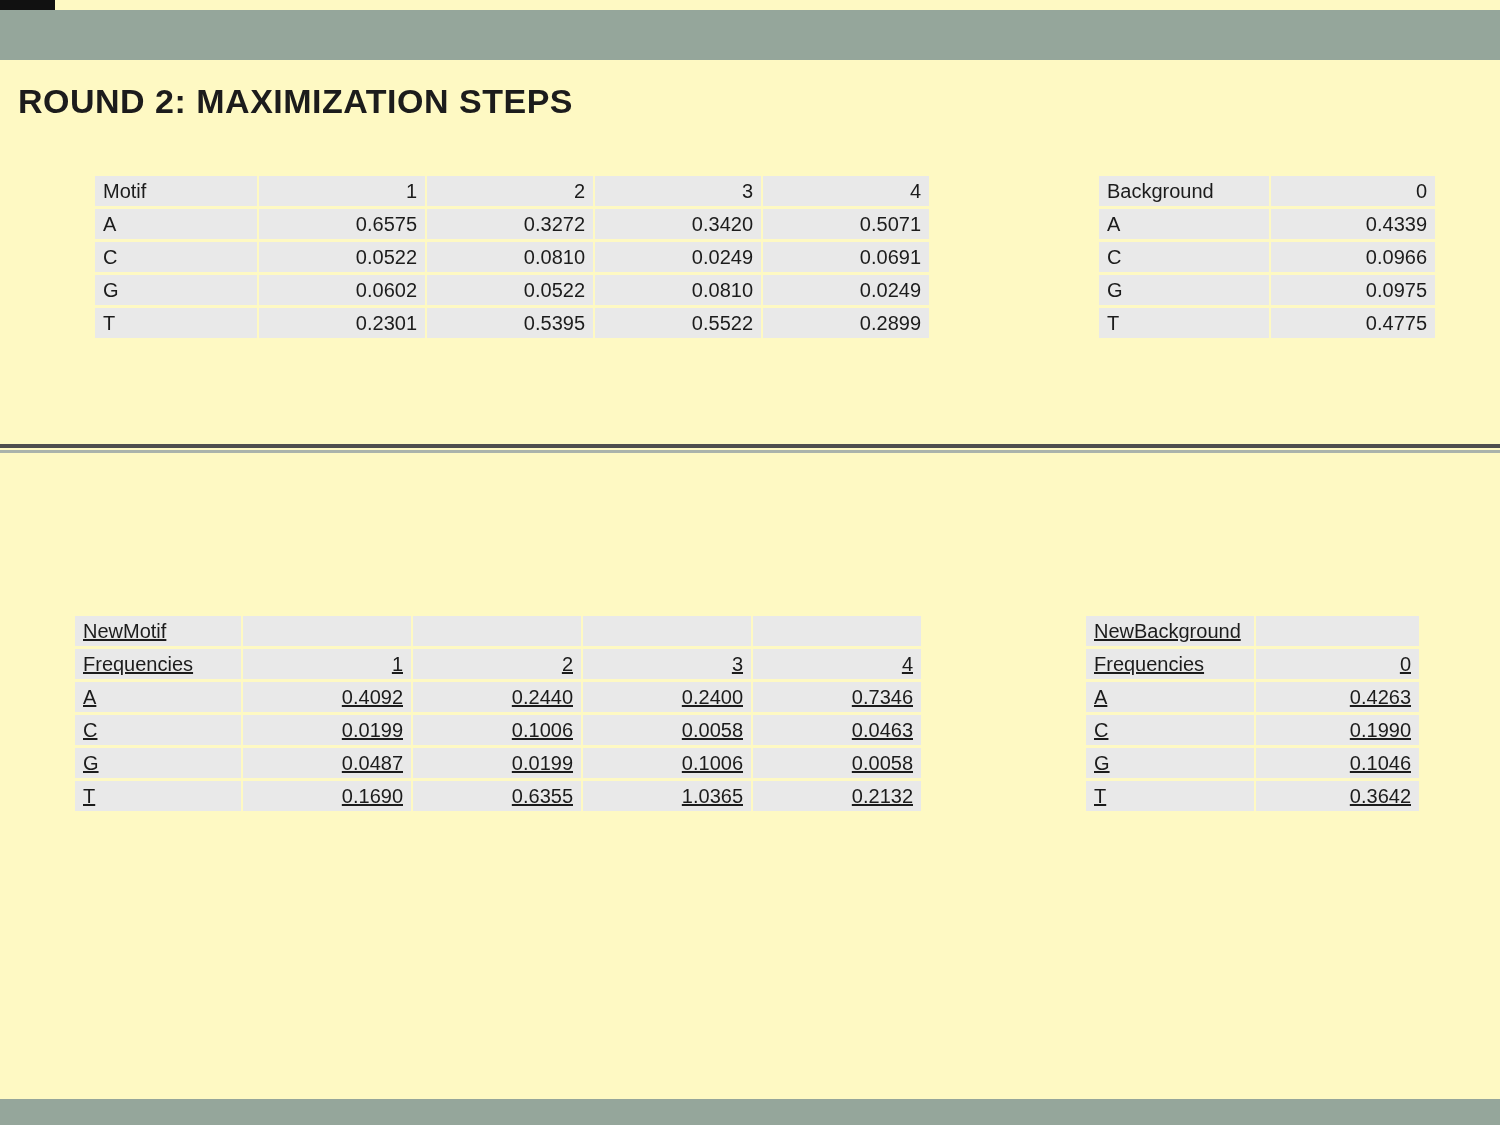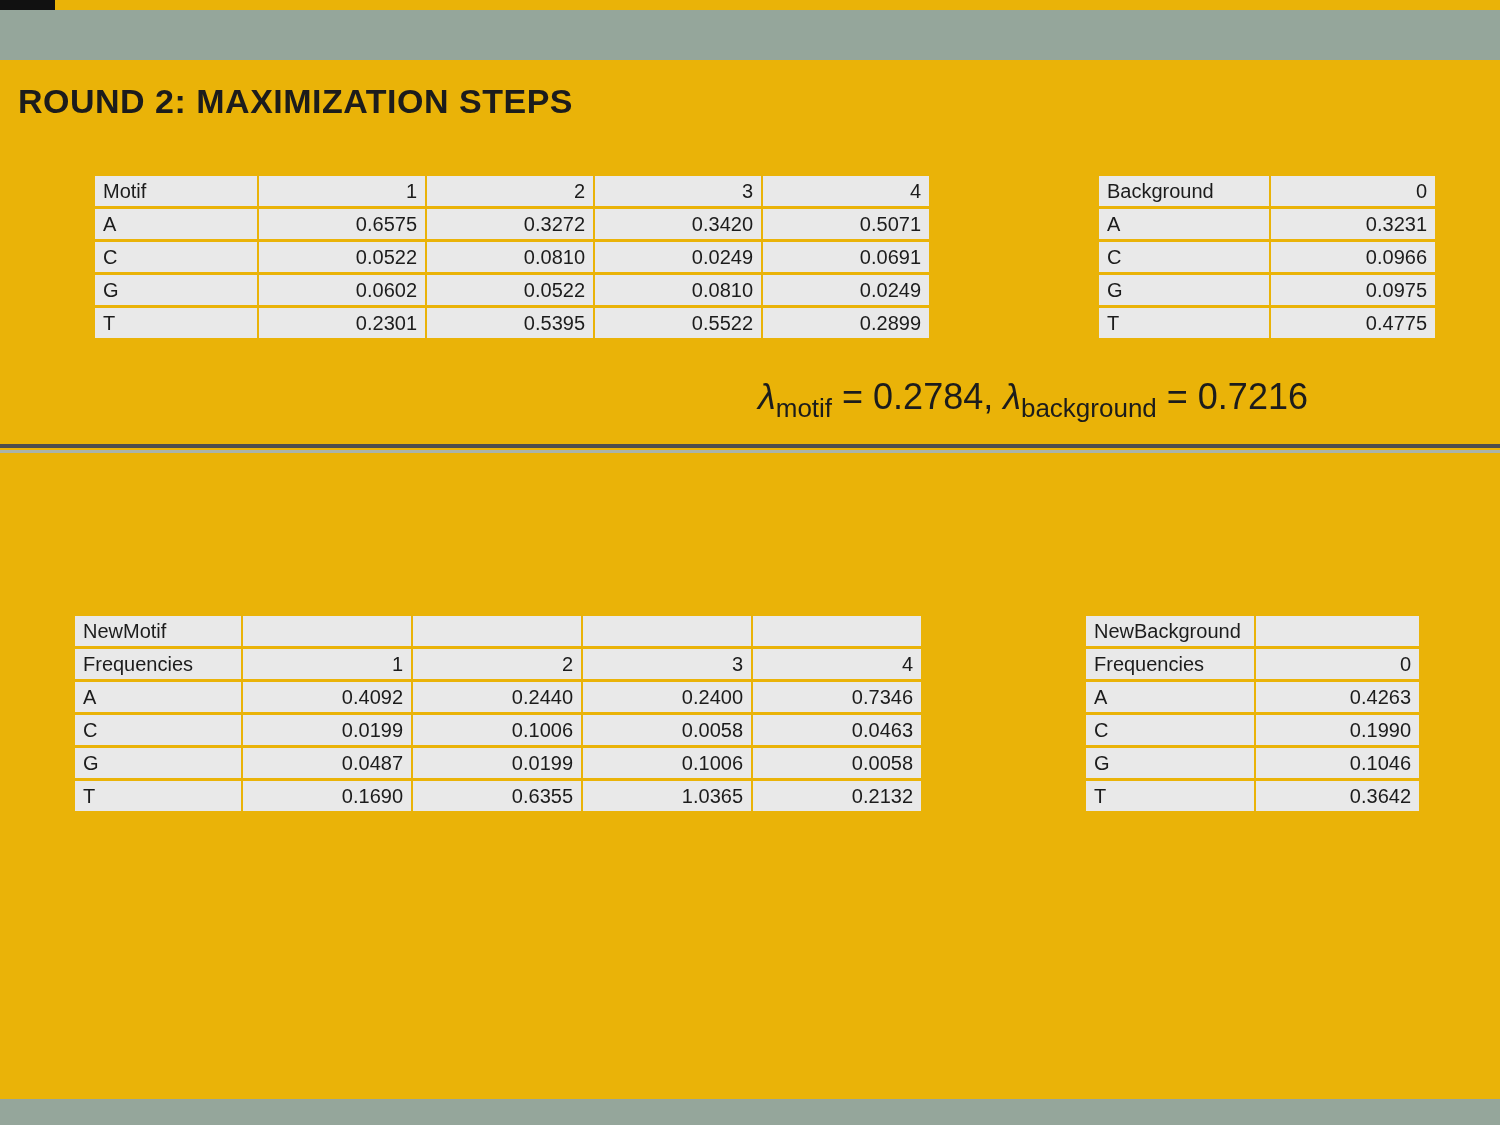--- a/index.html
+++ b/index.html
@@ -3,21 +3,21 @@
 <meta charset="utf-8">
 <style>
   * { margin: 0; padding: 0; box-sizing: border-box; }
   html, body { background: #ffffff; }
   body { font-family: "Liberation Sans", sans-serif; }
 
   .slide {
     position: relative;
     width: 1500px;
     height: 1125px;
-    background: #eab308;
+    background: #fef9c3;
     overflow: hidden;
   }
 
   .notch {
     position: absolute; left: 0; top: 0;
     width: 55px; height: 10px;
     background: var(--notch, #111111);
   }
   .band-top {
     position: absolute; left: 0; top: 10px;
@@ -58,20 +58,21 @@
   }
   .t1 {
     left: 95px; top: 176px;
     grid-template-columns: 162px 166px 166px 166px 166px 166px 170px 164px;
     grid-auto-rows: 30px;
   }
   .t2 {
     left: 75px; top: 616px;
     grid-template-columns: 166px 168px 168px 168px 168px 161px 168px 163px;
     grid-auto-rows: 30px;
+    text-decoration: underline;
   }
   .c {
     background: var(--table_row, #e9e9e9);
     display: flex; align-items: center;
     padding: 0 8px;
     overflow: hidden; white-space: nowrap;
   }
   .lab { justify-content: flex-start; }
   .num { justify-content: flex-end; }
   .gapc { background: transparent; }
@@ -106,21 +107,21 @@
     <div class="c lab">Background</div>
     <div class="c num">0</div>
 
     <div class="c lab">A</div>
     <div class="c num">0.6575</div>
     <div class="c num">0.3272</div>
     <div class="c num">0.3420</div>
     <div class="c num">0.5071</div>
     <div class="gapc"></div>
     <div class="c lab">A</div>
-    <div class="c num">0.3231</div>
+    <div class="c num">0.4339</div>
 
     <div class="c lab">C</div>
     <div class="c num">0.0522</div>
     <div class="c num">0.0810</div>
     <div class="c num">0.0249</div>
     <div class="c num">0.0691</div>
     <div class="gapc"></div>
     <div class="c lab">C</div>
     <div class="c num">0.0966</div>
 
@@ -136,21 +137,20 @@
     <div class="c lab">T</div>
     <div class="c num">0.2301</div>
     <div class="c num">0.5395</div>
     <div class="c num">0.5522</div>
     <div class="c num">0.2899</div>
     <div class="gapc"></div>
     <div class="c lab">T</div>
     <div class="c num">0.4775</div>
   </div>
 
-  <div class="lambda"><span class="lam">λ</span><sub>motif</sub><span> = 0.2784, </span><span class="lam">λ</span><sub>background</sub><span> = 0.7216</span></div>
 
   <div class="divider-dark"></div>
   <div class="divider-light"></div>
 
   <div class="grid t2">
 
     <div class="c lab">NewMotif</div>
     <div class="c"></div>
     <div class="c"></div>
     <div class="c"></div>

